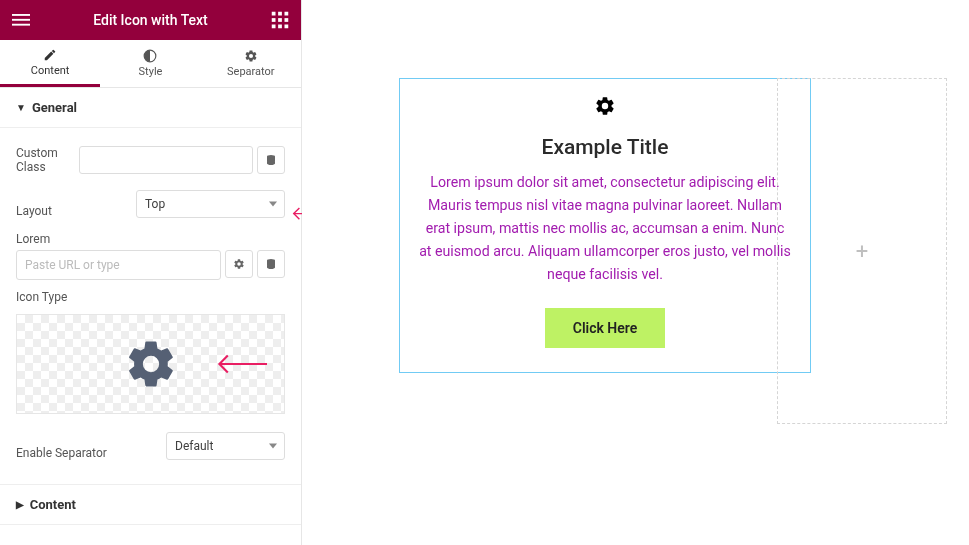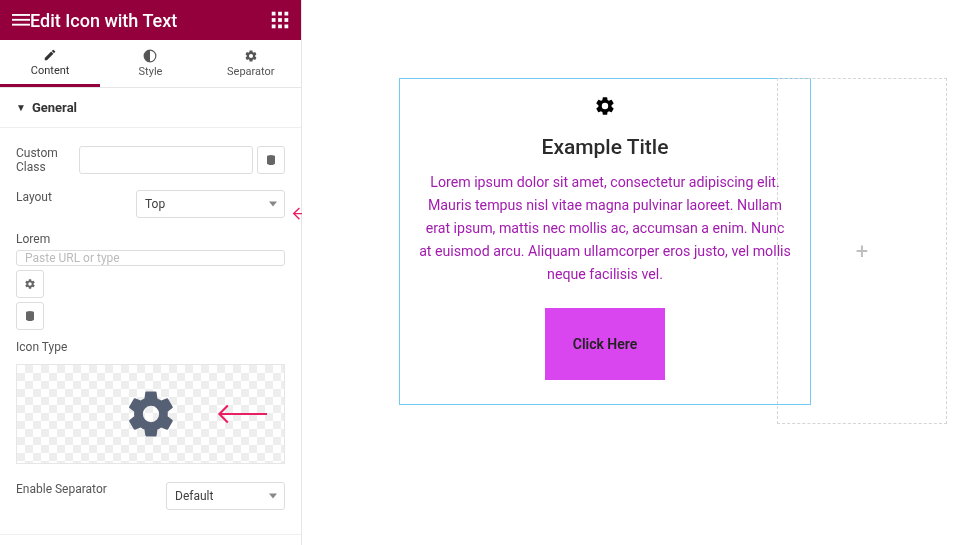--- a/index.html
+++ b/index.html
@@ -1,43 +1,43 @@
 <!DOCTYPE html>
 <html><head>
 <meta charset="utf-8">
 <style>
 * { box-sizing: border-box; margin: 0; padding: 0; font-family: -apple-system, BlinkMacSystemFont, "Segoe UI", Roboto, sans-serif; }
 body { width: 969px; height: 545px; overflow: hidden; background: #fff; display: flex; }
 
 .sidebar { width: 302px; height: 100%; background: #fff; border-right: 1px solid #e6e6e6; display: flex; flex-direction: column; }
 .header { background: #93003c; color: #fff; height: 40px; display: flex; align-items: center; justify-content: space-between; padding: 0 12px; }
-.header-title { font-size: 18px; font-weight: 500; flex: 1; }
+.header-title { font-size: 14px; font-weight: 500; flex: 1; text-align: center; }
 .hamburger-icon, .grid-icon { width: 18px; height: 18px; cursor: pointer; }
 
 .tabs { display: flex; height: 48px; border-bottom: 1px solid #e6e6e6; background: #fff; }
 .tab { flex: 1; display: flex; flex-direction: column; align-items: center; justify-content: center; gap: 2px; font-size: 11px; color: #555; cursor: pointer; border: none; background: none; }
 .tab.active { border-bottom: 3px solid #93003c; color: #333; }
 .tab-icon { width: 14px; height: 14px; }
 
 .panel { flex: 1; overflow-y: auto; background: #fff; }
 .section-header { display: flex; align-items: center; gap: 6px; padding: 12px 16px; font-size: 13px; font-weight: 700; color: #333; border-bottom: 1px solid #eee; cursor: pointer; }
 .section-header .caret { font-size: 10px; }
 .section-body { padding: 10px 16px 16px; }
 .section-collapsed { border-top: 1px solid #eee; }
 
-.field-row { display: flex; align-items: flex-start; padding: 8px 0; font-size: 12px; color: #555; }
+.field-row { display: flex; align-items: flex-end; padding: 8px 0; font-size: 12px; color: #555; }
 .field-label { width: 120px; }
 .field-control { flex: 1; display: flex; gap: 4px; }
 .text-input, .select { flex: 1; height: 28px; border: 1px solid #ddd; border-radius: 3px; padding: 0 8px; font-size: 12px; color: #404040; background: #fff; }
 .select { appearance: none; background: #fff; padding-right: 22px; }
 .select-wrap { position: relative; flex: 1; display: flex; }
 .select-wrap::after { content: ""; position: absolute; right: 8px; top: 50%; width: 0; height: 0; border-left: 4px solid transparent; border-right: 4px solid transparent; border-top: 5px solid #888; transform: translateY(-50%); pointer-events: none; }
 .icon-btn { width: 28px; height: 28px; border: 1px solid #ddd; border-radius: 3px; background: #fff; display: flex; align-items: center; justify-content: center; cursor: pointer; color: #666; font-size: 12px; }
 .link-label { font-size: 12px; color: #555; padding: 6px 0 4px; }
-.link-row { display: flex; gap: 4px; flex-direction: column; }
+.link-row { display: flex; gap: 4px; }
 .link-input { flex: 1; height: 30px; border: 1px solid #ddd; border-radius: 3px; padding: 0 8px; font-size: 12px; }
 .link-input::placeholder { color: #bbb; }
 
 .icon-preview {
   width: 100%; height: 100px; margin-top: 6px;
   background-image:
     linear-gradient(45deg, #eee 25%, transparent 25%),
     linear-gradient(-45deg, #eee 25%, transparent 25%),
     linear-gradient(45deg, transparent 75%, #eee 75%),
     linear-gradient(-45deg, transparent 75%, #eee 75%);
@@ -53,21 +53,21 @@
 .arrow { position: absolute; color: #e91e63; }
 .arrow-layout { left: 288px; top: 206px; width: 38px; }
 .arrow-icontype { position: absolute; left: 194px; top: 50%; transform: translateY(-50%); width: 38px; }
 
 .canvas { flex: 1; position: relative; background: #fff; padding: 60px 40px; }
 .widget { width: 412px; border: 1px solid #71cbf4; padding: 16px 18px 24px; text-align: center; position: absolute; left: 97px; top: 78px; }
 .widget-icon { margin: 0 auto 14px; }
 .widget-icon svg { width: 22px; height: 22px; fill: #000; }
 .widget-title { font-size: 21px; font-weight: 500; color: #2b2b2b; margin-bottom: 12px; }
 .widget-text { font-size: 14.2px; line-height: 1.62; color: #a21caf; margin-bottom: 22px; }
-.widget-button { display: inline-block; background: #d946ef; color: #222; font-size: 14px; font-weight: 600; padding: 28px 28px; border: none; cursor: pointer; }
+.widget-button { display: inline-block; background: #bef264; color: #222; font-size: 14px; font-weight: 600; padding: 12px 28px; border: none; cursor: pointer; }
 
 .drop-area { position: absolute; left: 475px; top: 78px; width: 170px; height: 346px; border: 1px dashed #d5d5d5; display: flex; align-items: center; justify-content: center; }
 .plus-icon { font-size: 22px; color: #bfbfbf; }
 
 .collapse-toggle { position: absolute; left: 302px; top: 449px; width: 14px; height: 28px; background: #fff; border: 1px solid #ddd; border-left: none; border-radius: 0 3px 3px 0; display: flex; align-items: center; justify-content: center; font-size: 10px; color: #888; cursor: pointer; }
 </style>
 </head>
 <body>
 
 <div class="sidebar">

